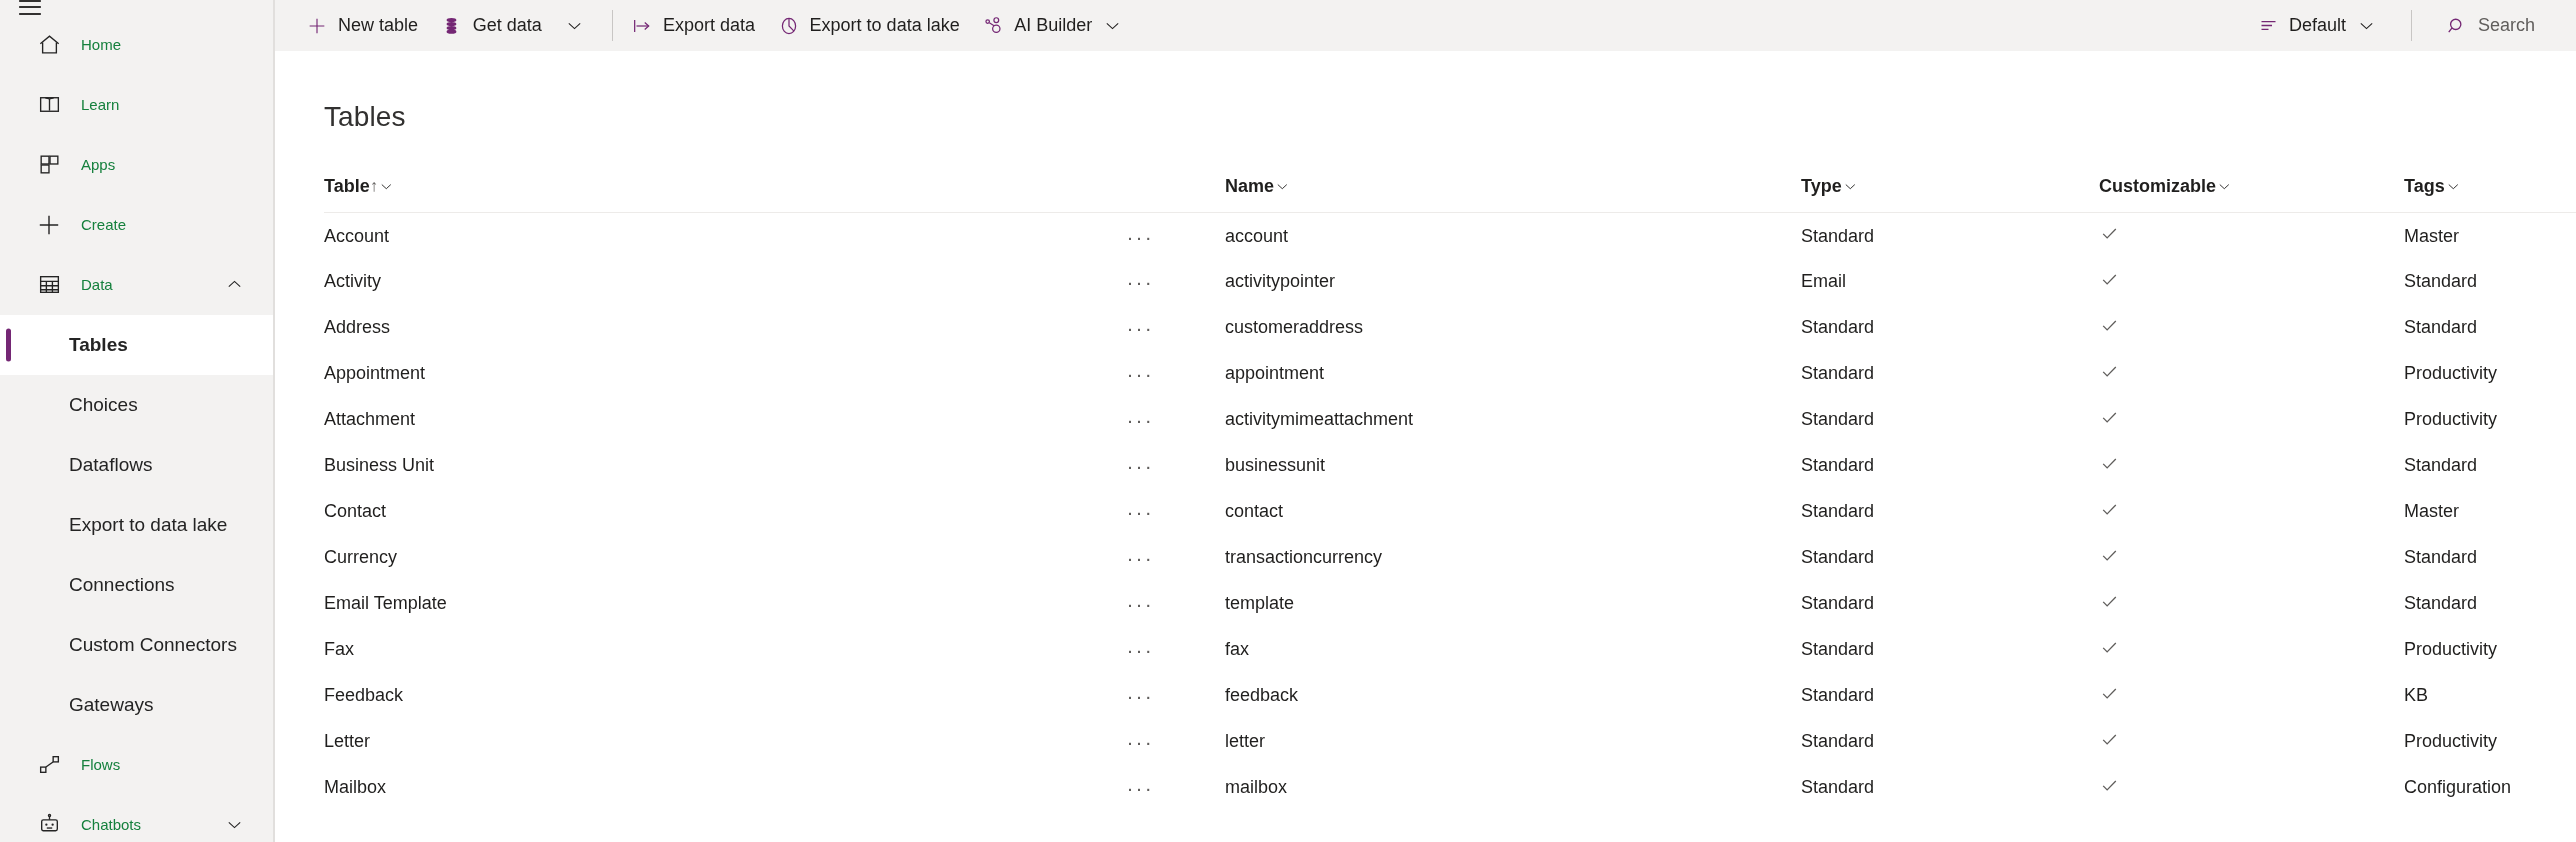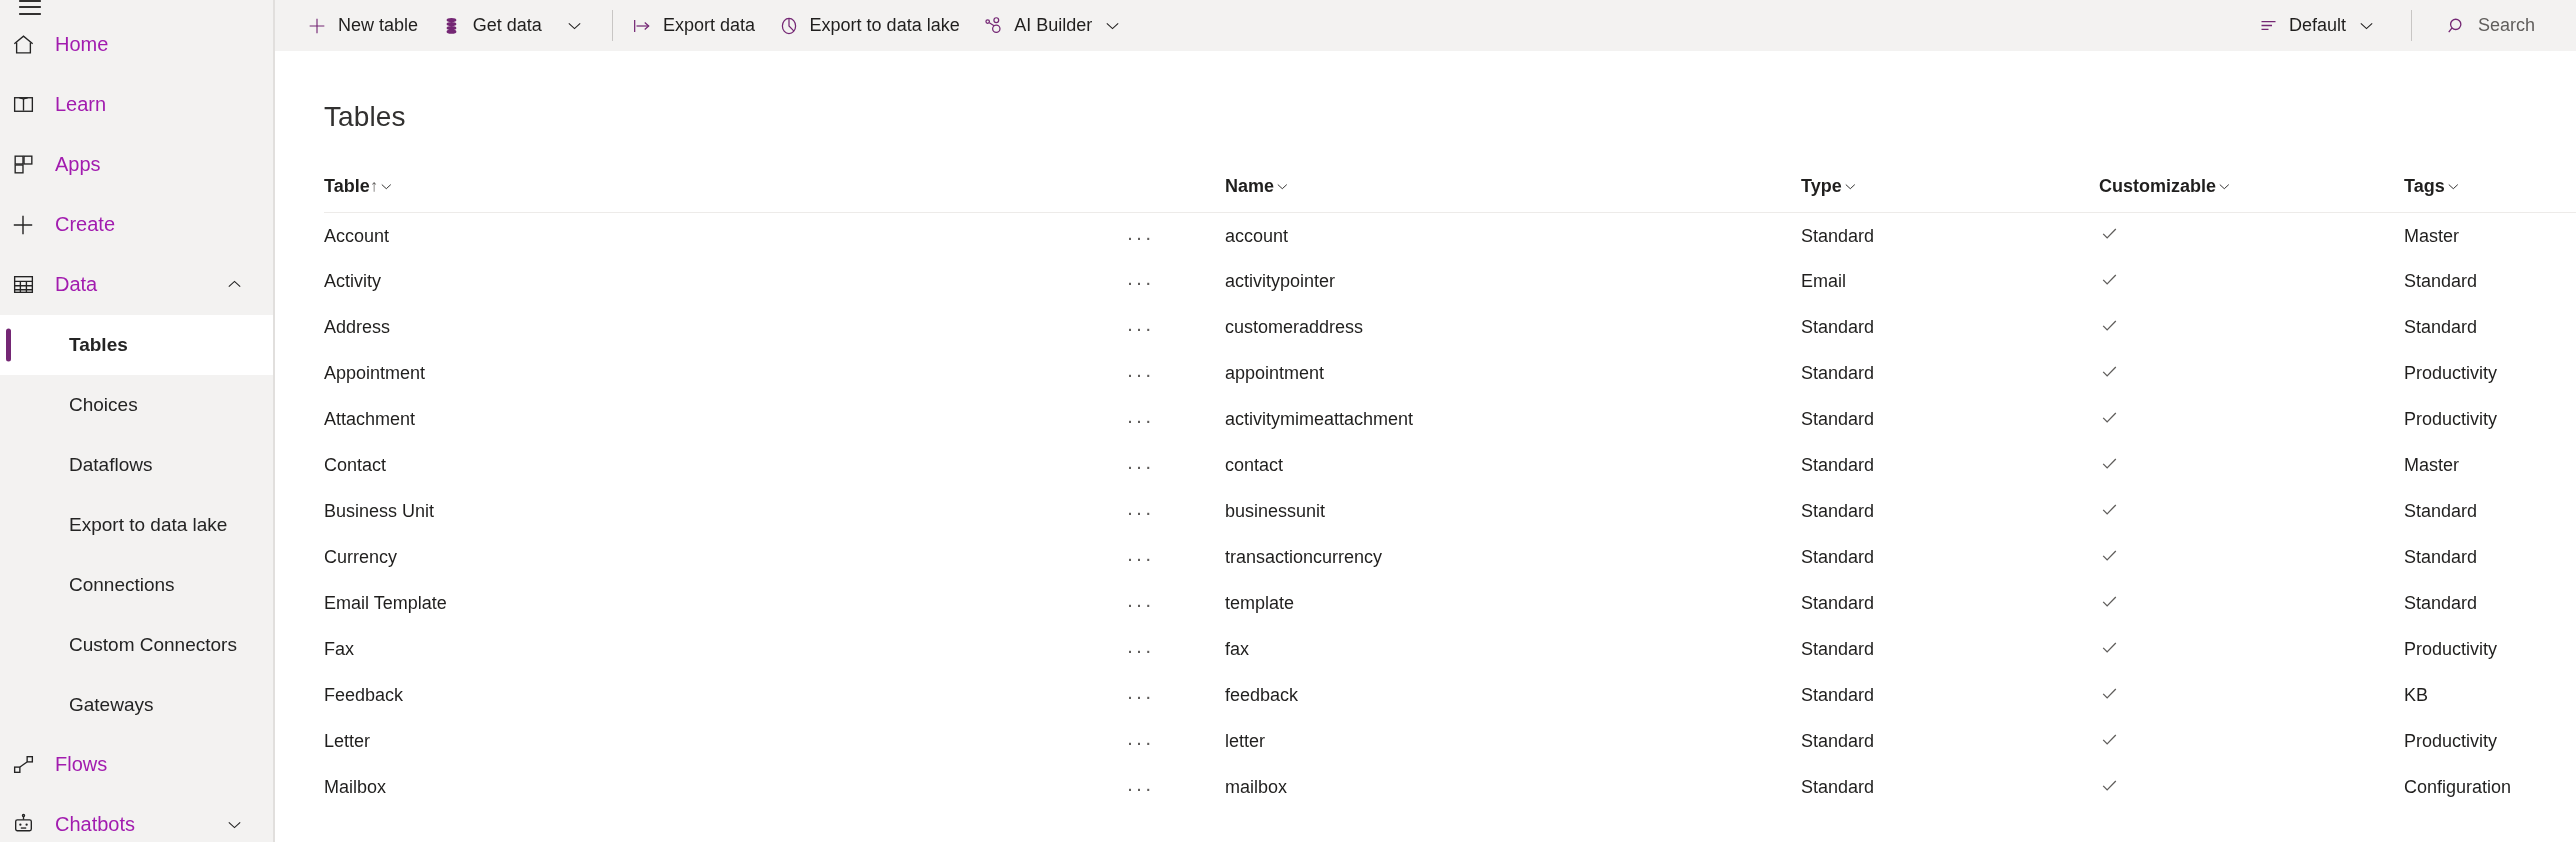--- a/index.html
+++ b/index.html
@@ -46,24 +46,24 @@
   .hamburger .bars i:nth-child(2) { top: 6.2px; }
   .hamburger .bars i:nth-child(3) { top: 12.5px; }
 
   .nav { display: flex; flex-direction: column; }
 
   .nav-item {
     position: relative;
     height: 60px;
     display: flex;
     align-items: center;
-    padding-left: 9px;
+    padding-left: 35px;
     padding-right: 14px;
-    color: #a21caf;
-    font-size: 20px;
+    color: #15803d;
+    font-size: 15px;
     cursor: pointer;
     user-select: none;
   }
   .nav-item .nav-ico {
     width: 28px; height: 28px;
     flex: 0 0 28px;
     display: flex; align-items: center; justify-content: center;
     margin-right: 18px;
   }
   .nav-item .nav-label { flex: 1 1 auto; white-space: nowrap; }
@@ -566,38 +566,38 @@
               <td class="cell-table">Attachment</td>
               <td class="cell-kebab"><span class="kebab">···</span></td>
               <td class="cell-name">activitymimeattachment</td>
               <td class="cell-type">Standard</td>
               <td class="cell-custom"><span class="chk"><svg width="21" height="21" viewBox="0 0 24 24" fill="none" stroke="#605e5c" stroke-width="1.5">
                     <path d="M4.8 12.4 9.3 17 19.2 6.8"></path>
                   </svg></span></td>
               <td class="cell-tags">Productivity</td>
             </tr>
             <tr>
+              <td class="cell-table">Business Unit</td>
+              <td class="cell-kebab"><span class="kebab">···</span></td>
+              <td class="cell-name">businessunit</td>
+              <td class="cell-type">Standard</td>
+              <td class="cell-custom"><span class="chk"><svg width="21" height="21" viewBox="0 0 24 24" fill="none" stroke="#605e5c" stroke-width="1.5">
+                    <path d="M4.8 12.4 9.3 17 19.2 6.8"></path>
+                  </svg></span></td>
+              <td class="cell-tags">Standard</td>
+            </tr>
+            <tr>
               <td class="cell-table">Contact</td>
               <td class="cell-kebab"><span class="kebab">···</span></td>
               <td class="cell-name">contact</td>
               <td class="cell-type">Standard</td>
               <td class="cell-custom"><span class="chk"><svg width="21" height="21" viewBox="0 0 24 24" fill="none" stroke="#605e5c" stroke-width="1.5">
                     <path d="M4.8 12.4 9.3 17 19.2 6.8"></path>
                   </svg></span></td>
               <td class="cell-tags">Master</td>
-            </tr>
-            <tr>
-              <td class="cell-table">Business Unit</td>
-              <td class="cell-kebab"><span class="kebab">···</span></td>
-              <td class="cell-name">businessunit</td>
-              <td class="cell-type">Standard</td>
-              <td class="cell-custom"><span class="chk"><svg width="21" height="21" viewBox="0 0 24 24" fill="none" stroke="#605e5c" stroke-width="1.5">
-                    <path d="M4.8 12.4 9.3 17 19.2 6.8"></path>
-                  </svg></span></td>
-              <td class="cell-tags">Standard</td>
             </tr>
             <tr>
               <td class="cell-table">Currency</td>
               <td class="cell-kebab"><span class="kebab">···</span></td>
               <td class="cell-name">transactioncurrency</td>
               <td class="cell-type">Standard</td>
               <td class="cell-custom"><span class="chk"><svg width="21" height="21" viewBox="0 0 24 24" fill="none" stroke="#605e5c" stroke-width="1.5">
                     <path d="M4.8 12.4 9.3 17 19.2 6.8"></path>
                   </svg></span></td>
               <td class="cell-tags">Standard</td>

